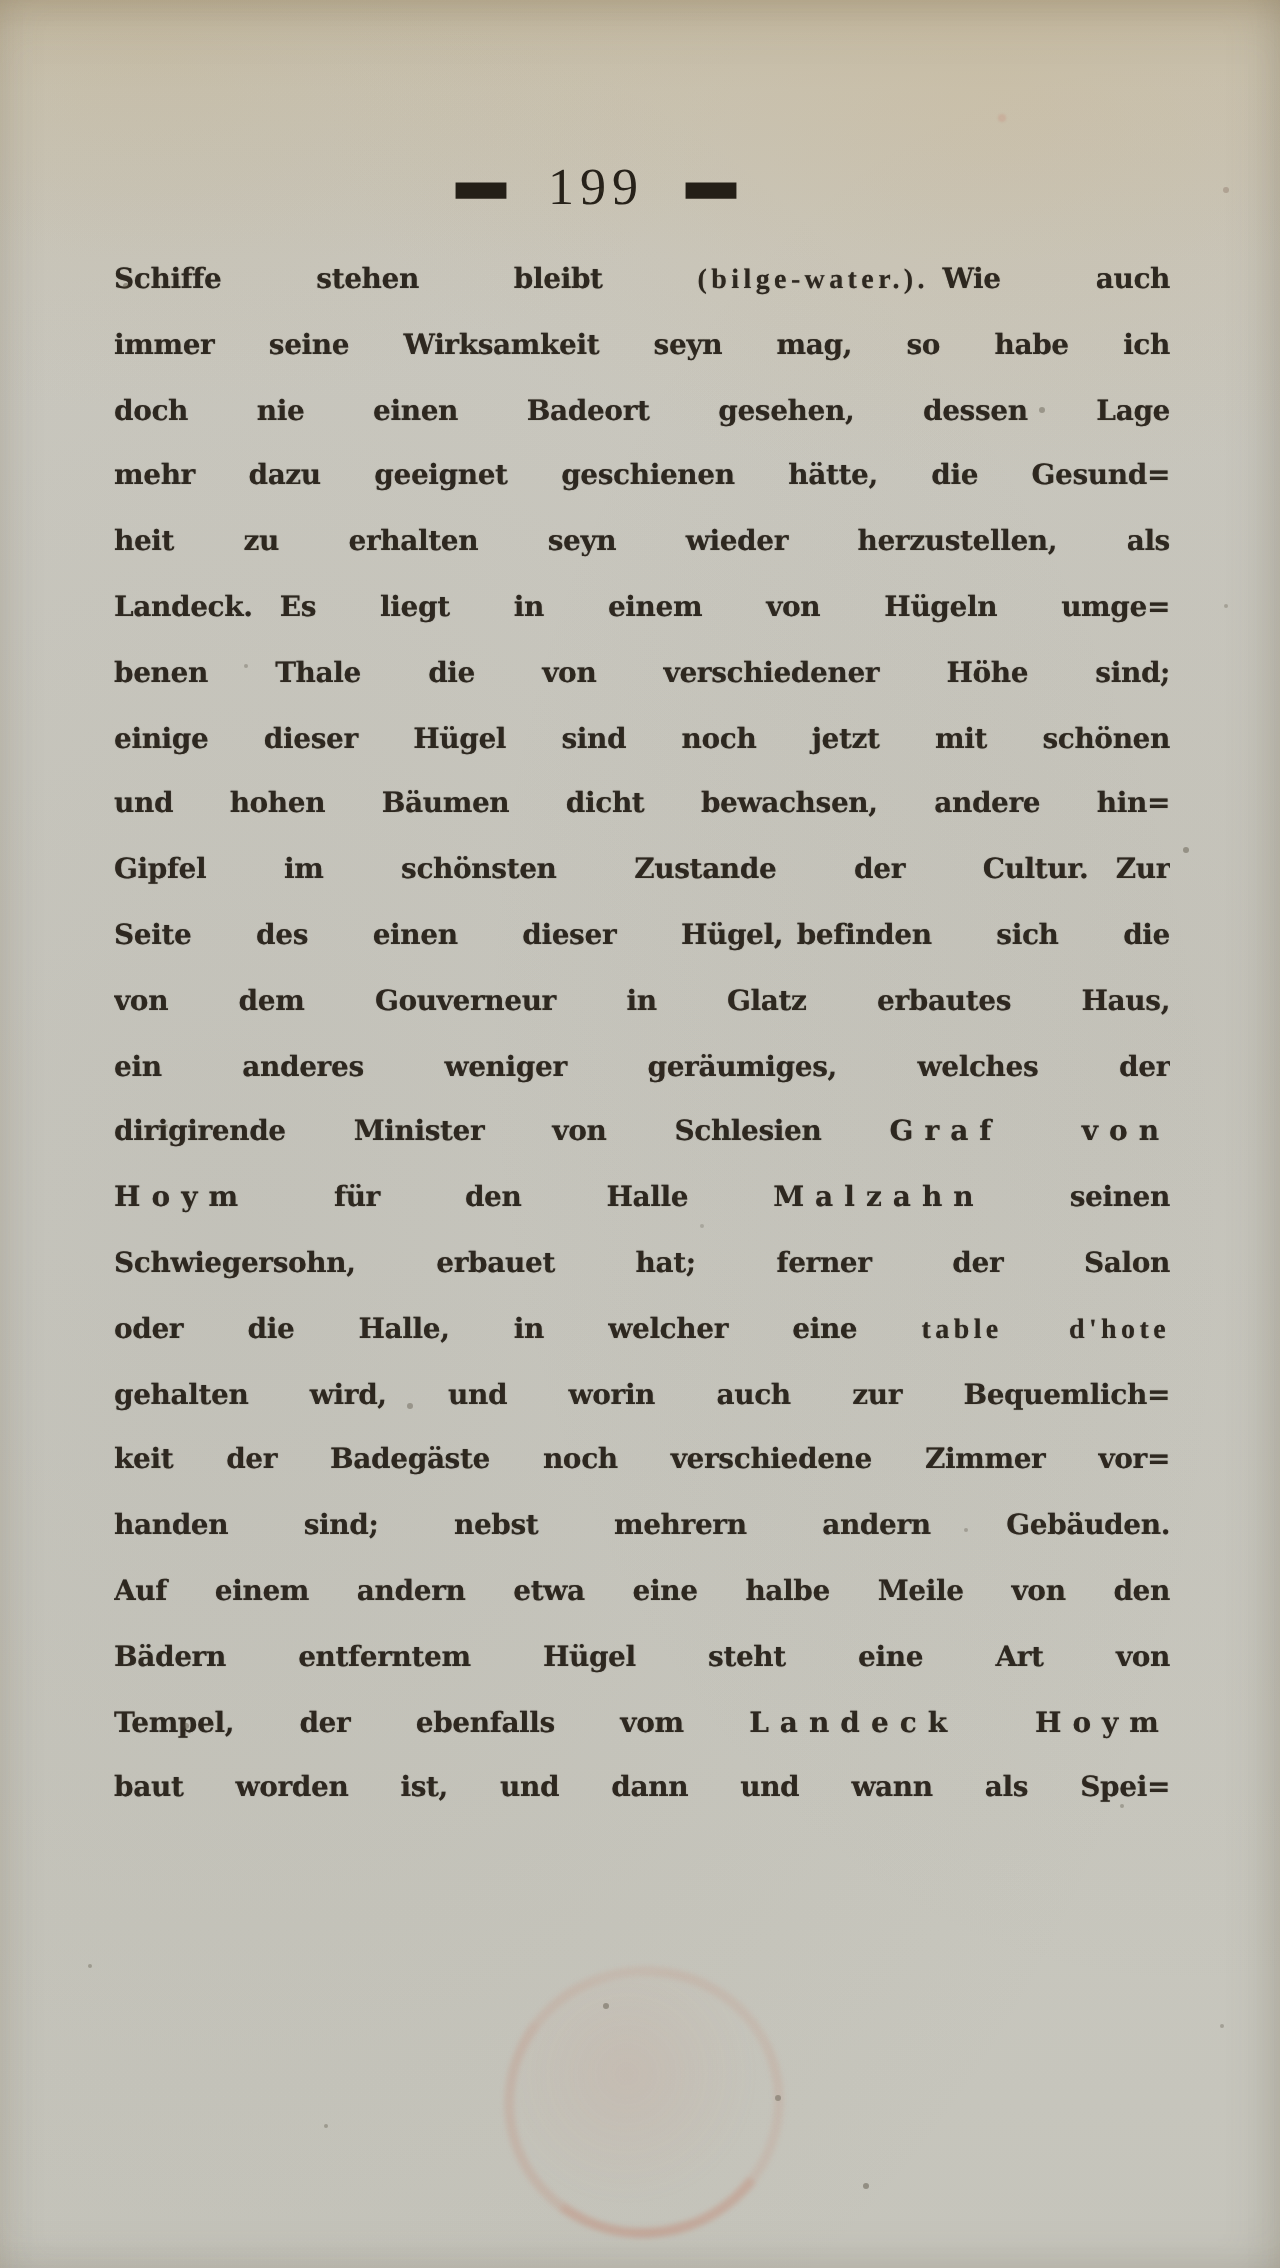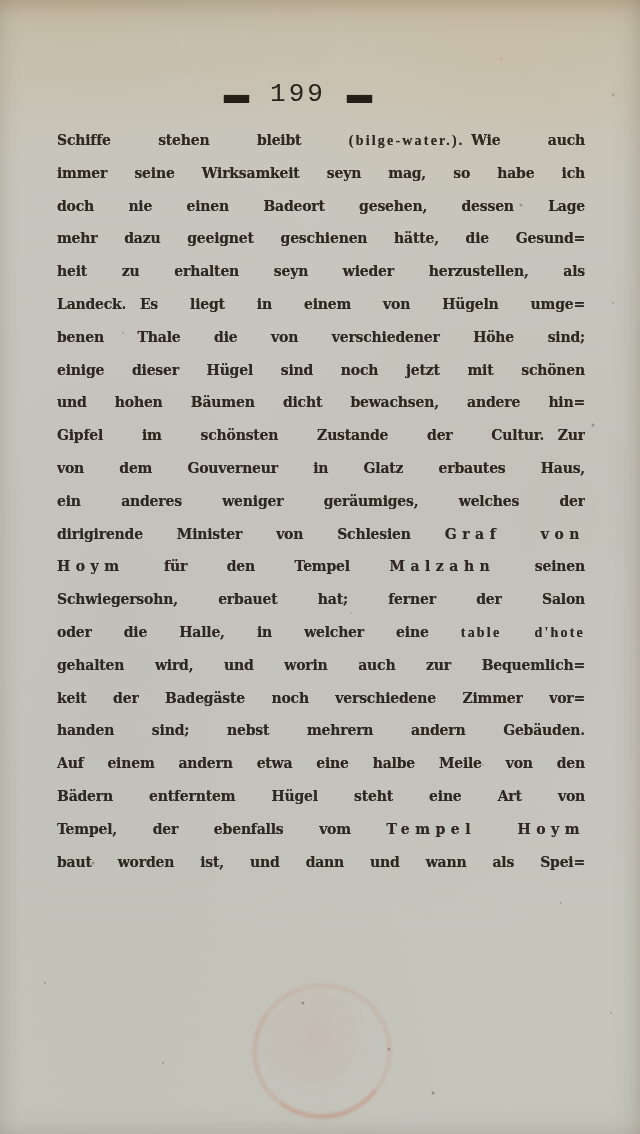--- a/index.html
+++ b/index.html
@@ -27,21 +27,21 @@
     position:absolute; top:80px; left:0; width:596px; height:28px;
     display:flex; justify-content:center; align-items:center; gap:24px;
     color:#241f17;
   }
   .hdash {
     display:inline-block; font-family:"DejaVu Sans", sans-serif;
     font-weight:700; font-size:19px; line-height:1;
     transform:scale(1.5,3.4); transform-origin:center;
   }
   .pagenum {
-    font-family:Liberation Mono, monospace;
+    font-family:Liberation Serif, serif;
     font-size:26px; line-height:1; letter-spacing:3px; color:#27221a;
   }
   .text-block {
     position:absolute; top:124px; left:57px; width:528px;
     font-size:14px; font-weight:700; line-height:32.8px;
     letter-spacing:-0.2px; color:#2e2820;
     text-shadow:0 0 0.5px rgba(46,40,32,.55);
   }
   .line {
     height:32.8px; overflow:hidden;
@@ -99,30 +99,31 @@
       <div class="line"><span class="fraktur">Schiffe stehen bleibt </span><span class="antiqua">(bilge-water.).</span><span class="fraktur"> Wie auch</span></div>
       <div class="line"><span class="fraktur">immer seine Wirksamkeit seyn mag, so habe ich</span></div>
       <div class="line"><span class="fraktur">doch nie einen Badeort gesehen, dessen Lage</span></div>
       <div class="line"><span class="fraktur">mehr dazu geeignet geschienen hätte, die Gesund=</span></div>
       <div class="line"><span class="fraktur">heit zu erhalten seyn wieder herzustellen, als</span></div>
       <div class="line"><span class="fraktur">Landeck.  Es liegt in einem von Hügeln umge=</span></div>
       <div class="line"><span class="fraktur">benen Thale die von verschiedener Höhe sind;</span></div>
       <div class="line"><span class="fraktur">einige dieser Hügel sind noch jetzt mit schönen</span></div>
       <div class="line"><span class="fraktur">und hohen Bäumen dicht bewachsen, andere hin=</span></div>
       <div class="line"><span class="fraktur">Gipfel im schönsten Zustande der Cultur.  Zur</span></div>
+      <div class="line"><span class="fraktur">Seite des einen dieser Hügel, befinden sich die</span></div>
       <div class="line"><span class="fraktur">von dem Gouverneur in Glatz erbautes Haus,</span></div>
       <div class="line"><span class="fraktur">ein anderes weniger geräumiges, welches der</span></div>
       <div class="line"><span class="fraktur">dirigirende Minister von Schlesien </span><span class="spaced">Graf von</span></div>
-      <div class="line"><span class="spaced">Hoym</span><span class="fraktur"> für den Tempel </span><span class="spaced">Malzahn</span><span class="fraktur"> seinen</span></div>
+      <div class="line"><span class="spaced">Hoym</span><span class="fraktur"> für den Halle </span><span class="spaced">Malzahn</span><span class="fraktur"> seinen</span></div>
       <div class="line"><span class="fraktur">Schwiegersohn, erbauet hat; ferner der Salon</span></div>
       <div class="line"><span class="fraktur">oder die Halle, in welcher eine </span><span class="antiqua">table d'hote</span></div>
       <div class="line"><span class="fraktur">gehalten wird, und worin auch zur Bequemlich=</span></div>
       <div class="line"><span class="fraktur">keit der Badegäste noch verschiedene Zimmer vor=</span></div>
       <div class="line"><span class="fraktur">handen sind; nebst mehrern andern Gebäuden.</span></div>
       <div class="line"><span class="fraktur">Auf einem andern etwa eine halbe Meile von den</span></div>
       <div class="line"><span class="fraktur">Bädern entferntem Hügel steht eine Art von</span></div>
-      <div class="line"><span class="fraktur">Tempel, der ebenfalls vom </span><span class="spaced">Tempel Hoym</span></div>
+      <div class="line"><span class="fraktur">Tempel, der ebenfalls vom </span><span class="spaced">Landeck Hoym</span></div>
       <div class="line"><span class="fraktur">baut worden ist, und dann und wann als Spei=</span></div>
     </div>
 
   <div class="stamp"></div>
   <div class="specks"></div>
 </div>
 
 </body></html>

